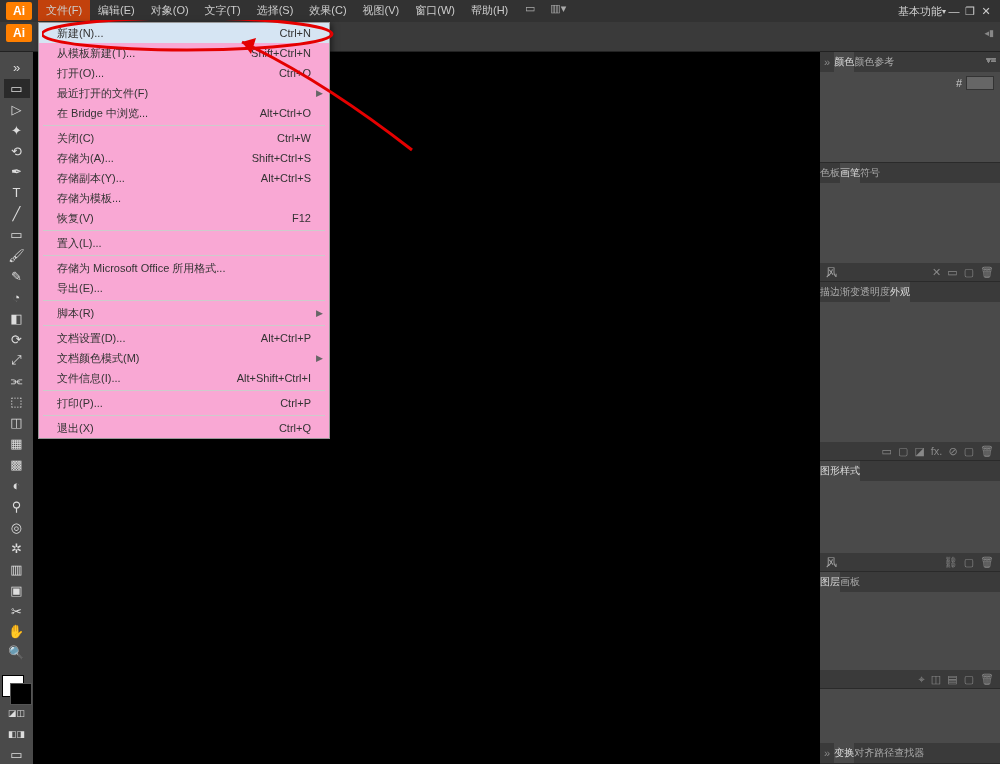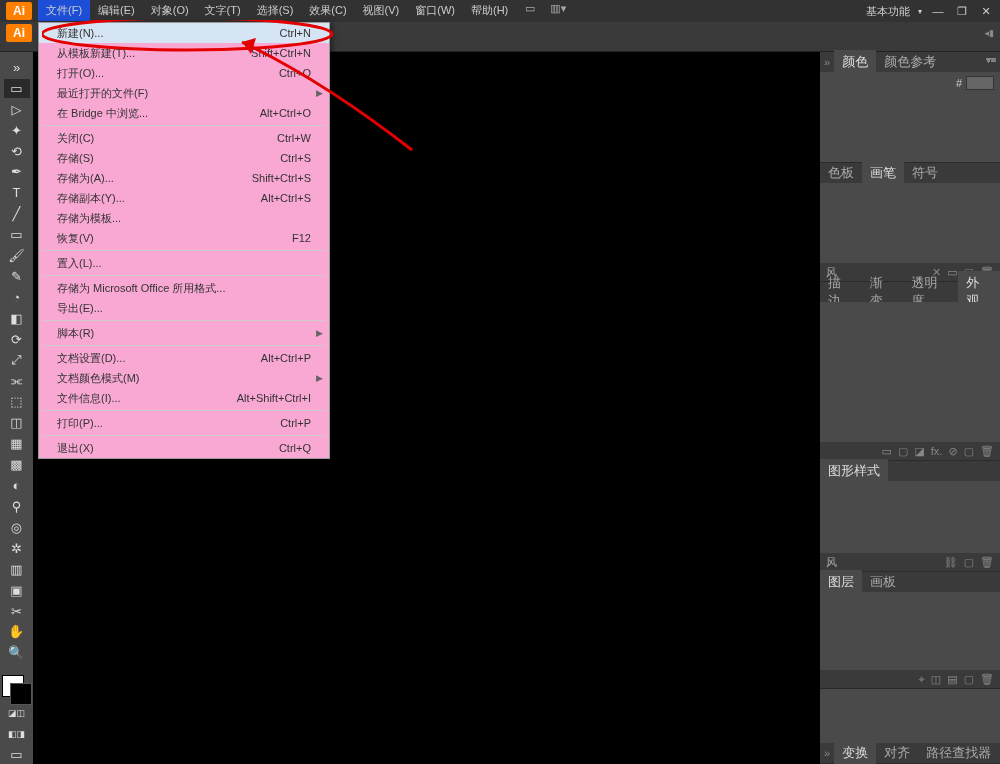--- a/index.html
+++ b/index.html
@@ -1,34 +1,34 @@
 <!DOCTYPE html>
 <html><head>
 <meta charset="utf-8">
 <style>
 *{margin:0;padding:0;box-sizing:border-box;font-family:"Microsoft YaHei",Arial,sans-serif;font-size:11px;user-select:none}
 body{width:1000px;height:764px;background:#323232;overflow:hidden;position:relative}
 .menubar{height:22px;background:#323232;display:flex;align-items:flex-start;padding-left:38px;color:#ccc;position:relative}
 .menubar .logo{position:absolute;left:6px;top:2px;width:26px;height:18px;background:#ff7f00;color:#fff;font-weight:bold;text-align:center;line-height:18px;font-size:12px;border-radius:2px}
 .menubar .logo2{position:absolute;left:6px;top:24px;width:26px;height:18px;background:#ff7f00;color:#fff;font-weight:bold;text-align:center;line-height:18px;font-size:12px;border-radius:2px}
 .mitem{padding:3px 8px;cursor:default}
-.mitem.active{background:#1d4ed8}
-.menubar .right-ctl{position:absolute;right:6px;top:0;display:flex;gap:8px;align-items:center;height:22px;color:#ccc}
+.mitem.active{background:#c2410c}
+.menubar .right-ctl{position:absolute;right:6px;top:0;display:flex;gap:0;align-items:center;height:22px;color:#ccc}
 .rcbtn{width:16px;height:14px;display:flex;align-items:center;justify-content:center;font-size:11px}
 .controlbar{height:30px;background:#3a3a3a;border-bottom:1px solid #222}
 .toolbar-left{position:absolute;left:0;top:52px;width:33px;bottom:0;background:#4a4a4a;display:flex;flex-direction:column;align-items:center;padding-top:6px;gap:2px}
 .tlbtn{width:26px;height:22px;display:flex;align-items:center;justify-content:center;color:#ddd;font-size:13px}
 .tlbtn.sel{background:#2a2a2a}
 .swatch{width:22px;height:22px;background:#fff;border:1px solid #000;margin-top:4px}
 .swatch2{width:22px;height:22px;background:#000;border:1px solid #555;margin-top:-14px;margin-left:8px}
 .canvas-area{position:absolute;left:33px;top:52px;right:180px;bottom:0;background:#000}
 .panels-right{position:absolute;right:0;top:52px;width:180px;bottom:0;background:#4a4a4a;display:flex;flex-direction:column}
 .panel{background:#4a4a4a;border-bottom:1px solid #2a2a2a}
 .panel .tabs{display:flex;background:#3a3a3a;height:20px;align-items:center}
-.panel .tab{padding:3px 8px;color:#aaa;font-size:13px}
+.panel .tab{padding:3px 0;color:#aaa;font-size:10px}
 .panel .tab.active{background:#4a4a4a;color:#ddd}
 .panel .body{background:#4a4a4a;position:relative}
 .panel .footer{display:flex;justify-content:flex-end;gap:6px;padding:2px 6px;background:#3a3a3a;height:18px;align-items:center;color:#888;font-size:10px}
 .footer-left{margin-right:auto;color:#aaa}
 .hex-field{position:absolute;right:6px;top:4px;display:flex;align-items:center;gap:4px;color:#ccc;font-size:10px}
 .hex-field .box{width:28px;height:14px;background:#666;border:1px solid #333}
 .dropdown{position:absolute;left:38px;top:22px;width:292px;background:#f9a8d4;border:1px solid #999;box-shadow:2px 2px 6px rgba(0,0,0,.5);z-index:100}
 .dropdown .row{display:flex;justify-content:space-between;padding:4px 18px 4px 18px;color:#333;font-size:11px;height:20px;align-items:center}
 .dropdown .row.highlight{background:#d6e5f3}
 .dropdown .sep{height:1px;background:#ccc;margin:2px 4px}
@@ -228,24 +228,20 @@
     <div class="row">
       <span>在 Bridge 中浏览...</span>
       <span>Alt+Ctrl+O</span>
     </div>
     <div class="sep"></div>
     <div class="row">
       <span>关闭(C)</span>
       <span>Ctrl+W</span>
     </div>
     <div class="row">
-      <span>存储(S)</span>
-      <span>Ctrl+S</span>
-    </div>
-    <div class="row">
       <span>存储为(A)...</span>
       <span>Shift+Ctrl+S</span>
     </div>
     <div class="row">
       <span>存储副本(Y)...</span>
       <span>Alt+Ctrl+S</span>
     </div>
     <div class="row">
       <span>存储为模板...</span>
     </div>

